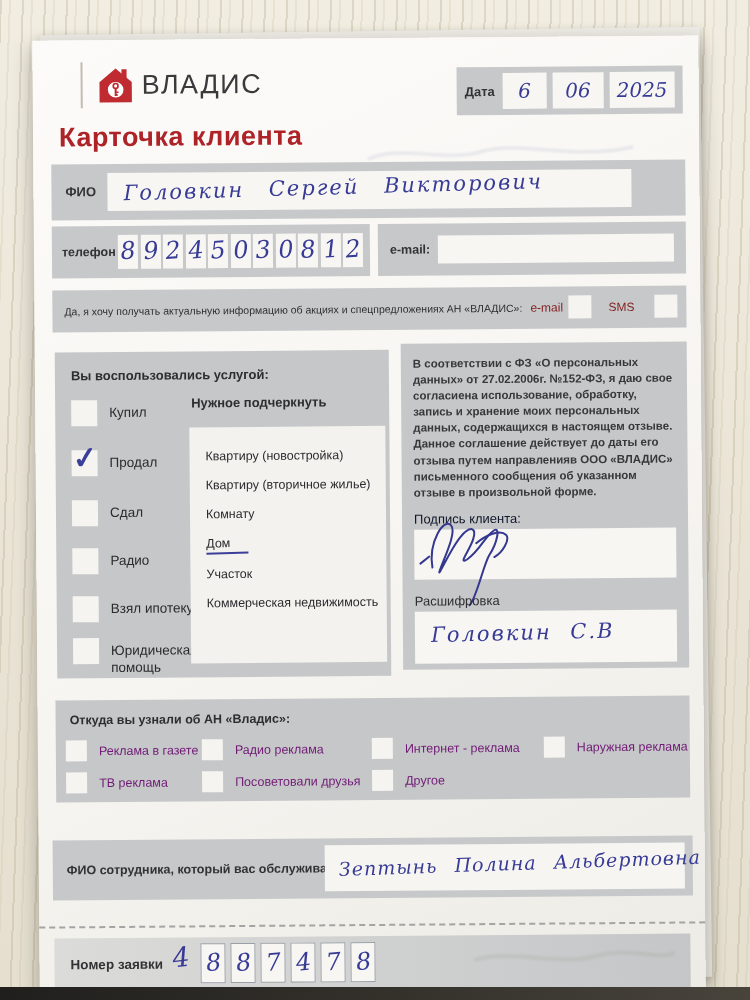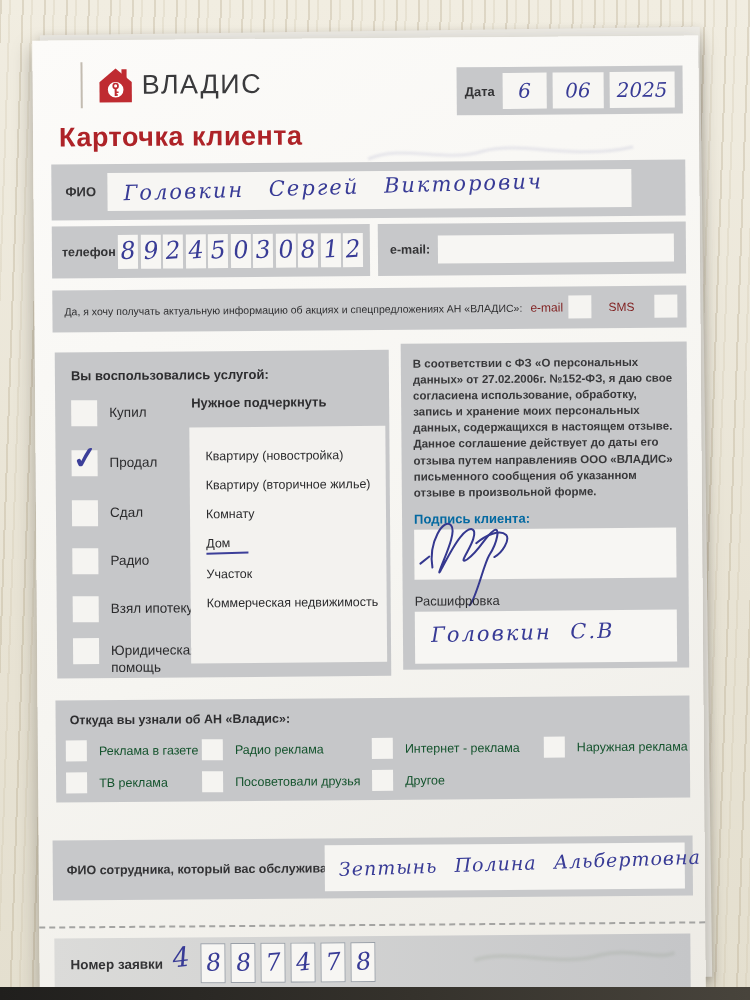--- a/index.html
+++ b/index.html
@@ -63,32 +63,32 @@
   .svc-label{font-size:13.5px;color:#2b2b2d;padding-top:5px;max-width:90px;line-height:1.25}
   .checkmark{display:none;position:absolute;left:1px;top:-10px;font-size:30px;color:#3c3f99;font-weight:bold;transform:rotate(-6deg)}
   .checkmark.show{display:block}
   .hint{position:absolute;left:136px;top:44px;font-size:13px;font-weight:bold;color:#2e2e30}
   .opt-panel{position:absolute;left:134px;top:76px;width:196px;height:236px;background:#f3f2ef}
   .opt{position:absolute;left:16px;font-size:12.5px;color:#2b2b2d;white-space:nowrap}
   .ink-underline{border-bottom:2px solid #3c3f99;padding-right:18px;padding-bottom:2px;display:inline-block;transform:rotate(-1deg)}
   
   .legal{left:366px;top:306px;width:286px;height:326px;background:#c6c7c9}
   .legal-text{position:absolute;left:12px;top:12px;width:262px;font-size:11.5px;font-weight:bold;line-height:1.4;color:#38383a}
-  .sig-label{position:absolute;left:12px;top:168px;font-size:13px;font-weight:bold;color:#0369a1}
+  .sig-label{position:absolute;left:12px;top:168px;font-size:13px;font-weight:normal;color:#0f172a}
   .sig-box{position:absolute;left:12px;top:186px;width:262px;height:50px;overflow:visible}
   .sig-svg{position:absolute;left:2px;top:-28px}
   .dec-label{position:absolute;left:12px;top:250px;font-size:13px;font-weight:normal;color:#2e2e30}
   .dec-box{position:absolute;left:12px;top:268px;width:262px;height:52px}
   .dec-box .ink{position:absolute;left:16px;top:10px;font-size:21px;letter-spacing:2px;word-spacing:10px;transform:rotate(-1deg);white-space:nowrap}
   
   .source{left:18px;top:660px;width:634px;height:102px;background:#c6c7c9}
   .source .sec-title{left:14px;top:13px;font-size:12.5px}
   .src-item{position:absolute;display:flex;gap:12px;align-items:center}
   .src-cb{width:21px;height:21px;flex:0 0 auto}
-  .src-label{font-size:12.5px;color:#14532d;white-space:nowrap}
+  .src-label{font-size:12.5px;color:#701a75;white-space:nowrap}
   
   .emp-band{left:14px;top:800px;width:640px;height:60px;background:#c7c8ca}
   .emp-band .label{position:absolute;left:14px;top:23px;font-size:12.5px}
   .emp-input{position:absolute;left:272px;top:7px;width:360px;height:46px;background:#f6f5f2}
   .emp-input .ink{position:absolute;left:14px;top:8px;font-size:19px;letter-spacing:1px;word-spacing:10px;transform:rotate(-1.5deg);white-space:nowrap}
   
   .cut-line{position:absolute;left:0;top:886px;width:666px;border-top:2px dashed #a4a4a2}
   .req-band{left:15px;top:898px;width:636px;height:54px;background:linear-gradient(90deg,#dbdbd9,#c5c6c8)}
   .req-band .label{position:absolute;left:16px;top:19px;font-size:13.5px}
   .req-first{position:absolute;left:118px;top:4px;font-size:27px;transform:rotate(-6deg)}

